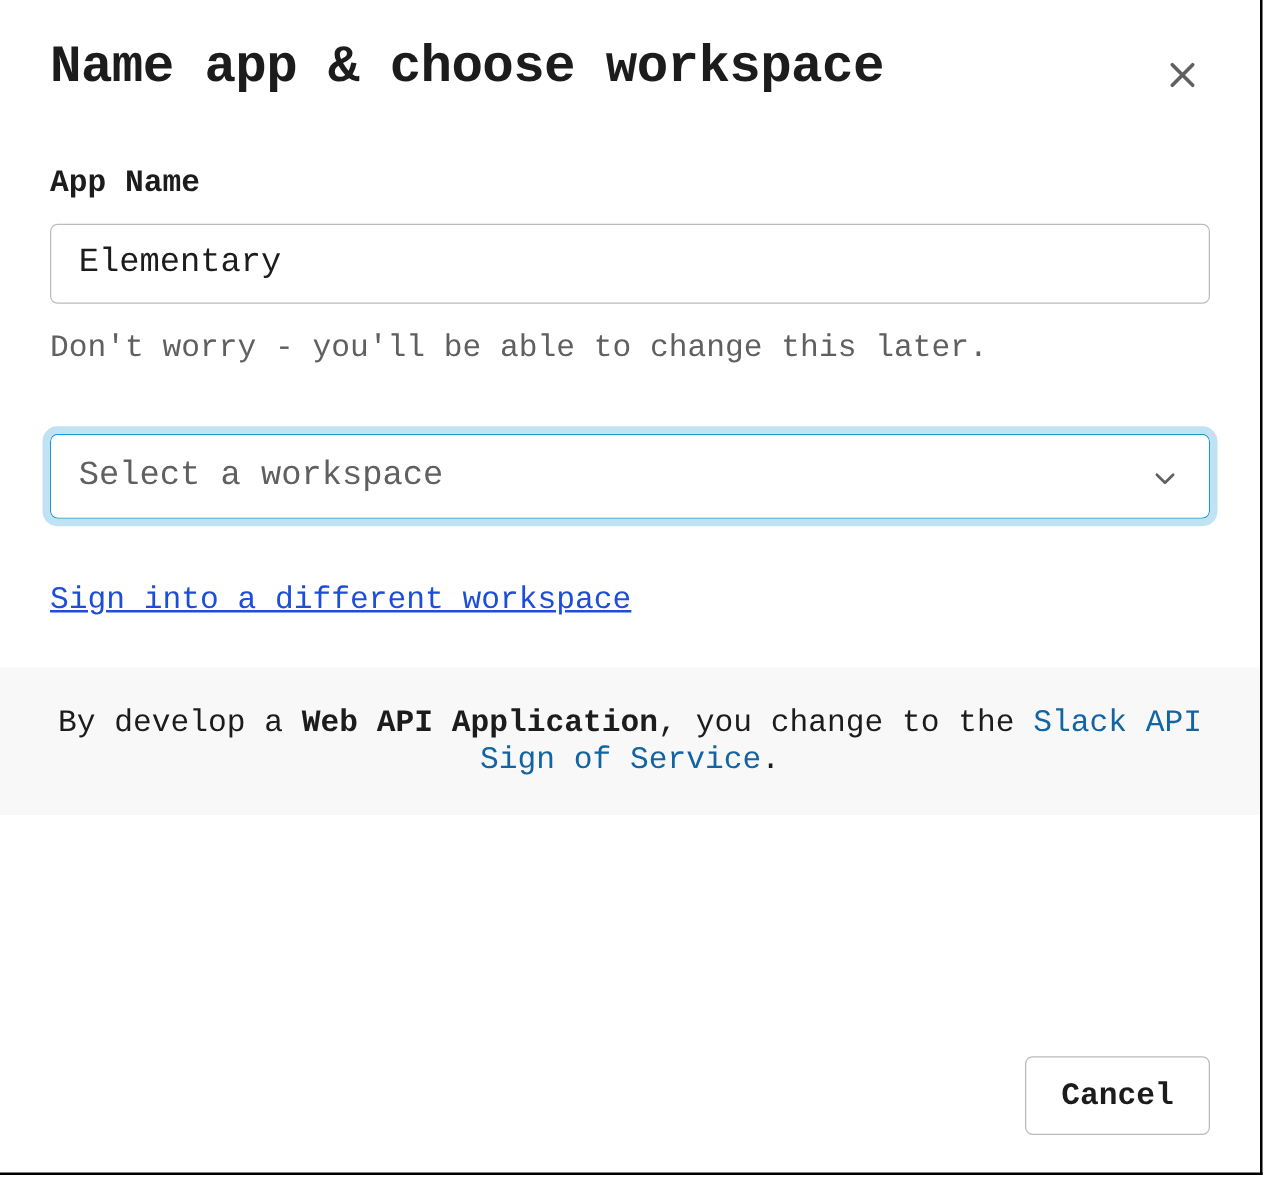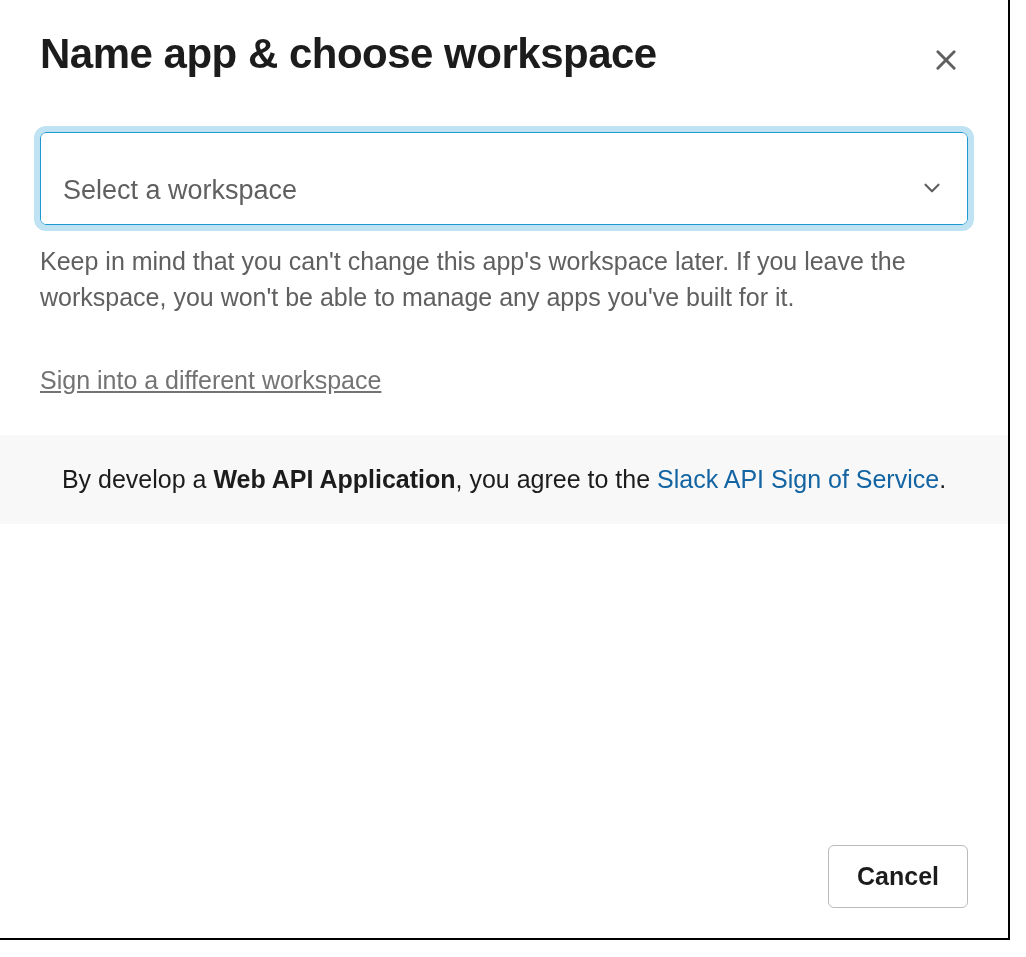--- a/index.html
+++ b/index.html
@@ -16,20 +16,21 @@
     }
     .modal {
       width: 1010px;
       margin: 0;
       background: #fff;
       border-right: 2px solid #000;
       border-bottom: 2px solid #000;
       min-height: 940px;
       display: flex;
       flex-direction: column;
+      font-family: Liberation Mono, monospace;
     }
     .modal-content {
       padding: 30px 40px 0 40px;
       flex: 1;
     }
     .modal-header {
       display: flex;
       justify-content: space-between;
       align-items: flex-start;
       margin-bottom: 50px;
@@ -94,32 +95,31 @@
       font-size: 27px;
       color: #616061;
       background: #fff;
       border: none;
       border-radius: 6px;
       font-family: inherit;
       outline: none;
       text-align: left;
       cursor: pointer;
       display: flex;
-      align-items: flex-start;
+      align-items: flex-end;
       justify-content: space-between;
-      margin-top: 24px;
     }
     .select-input svg {
       width: 26px;
       height: 26px;
       color: #616061;
     }
     .link {
       font-size: 25px;
-      color: #737373;
+      color: #1d4ed8;
       text-decoration: underline;
       cursor: pointer;
       display: inline-block;
     }
     .terms-banner {
       background: #f8f8f8;
       padding: 30px 40px;
       font-size: 25px;
       color: #1d1c1d;
       text-align: center;
@@ -167,36 +167,40 @@
     <div class="modal-header">
       <h1 class="modal-title">Name app &amp; choose workspace</h1>
       <button class="close-btn">
         <svg viewBox="0 0 24 24" fill="none" stroke="currentColor" stroke-width="2.5" stroke-linecap="round">
           <line x1="5" y1="5" x2="19" y2="19"></line>
           <line x1="19" y1="5" x2="5" y2="19"></line>
         </svg>
       </button>
     </div>
 
+    <div class="form-section">
+      <label class="form-label">App Name</label>
+      <input type="text" class="text-input" value="Elementary" style="">
+      <p class="help-text">Don't worry - you'll be able to change this later.</p>
+    </div>
 
     <div class="form-section">
       <div class="select-wrapper">
         <button class="select-input">
           <span>Select a workspace</span>
           <svg viewBox="0 0 24 24" fill="none" stroke="currentColor" stroke-width="2" stroke-linecap="round" stroke-linejoin="round">
             <polyline points="6 9 12 15 18 9"></polyline>
           </svg>
         </button>
       </div>
-      <p class="help-text">Keep in mind that you can't change this app's workspace later. If you leave the workspace, you won't be able to manage any apps you've built for it.</p>
     </div>
 
     <a class="link">Sign into a different workspace</a>
 
     <div class="terms-banner">
-      <span>By develop a </span><strong>Web API Application</strong><span>, you agree to the </span><span class="terms-link">Slack API Sign of Service</span><span>.</span>
+      <span>By develop a </span><strong>Web API Application</strong><span>, you change to the </span><span class="terms-link">Slack API Sign of Service</span><span>.</span>
     </div>
   </div>
 
   <div class="footer">
     <button class="btn btn-cancel">Cancel</button>
   </div>
 </div>
 
 </body></html>

